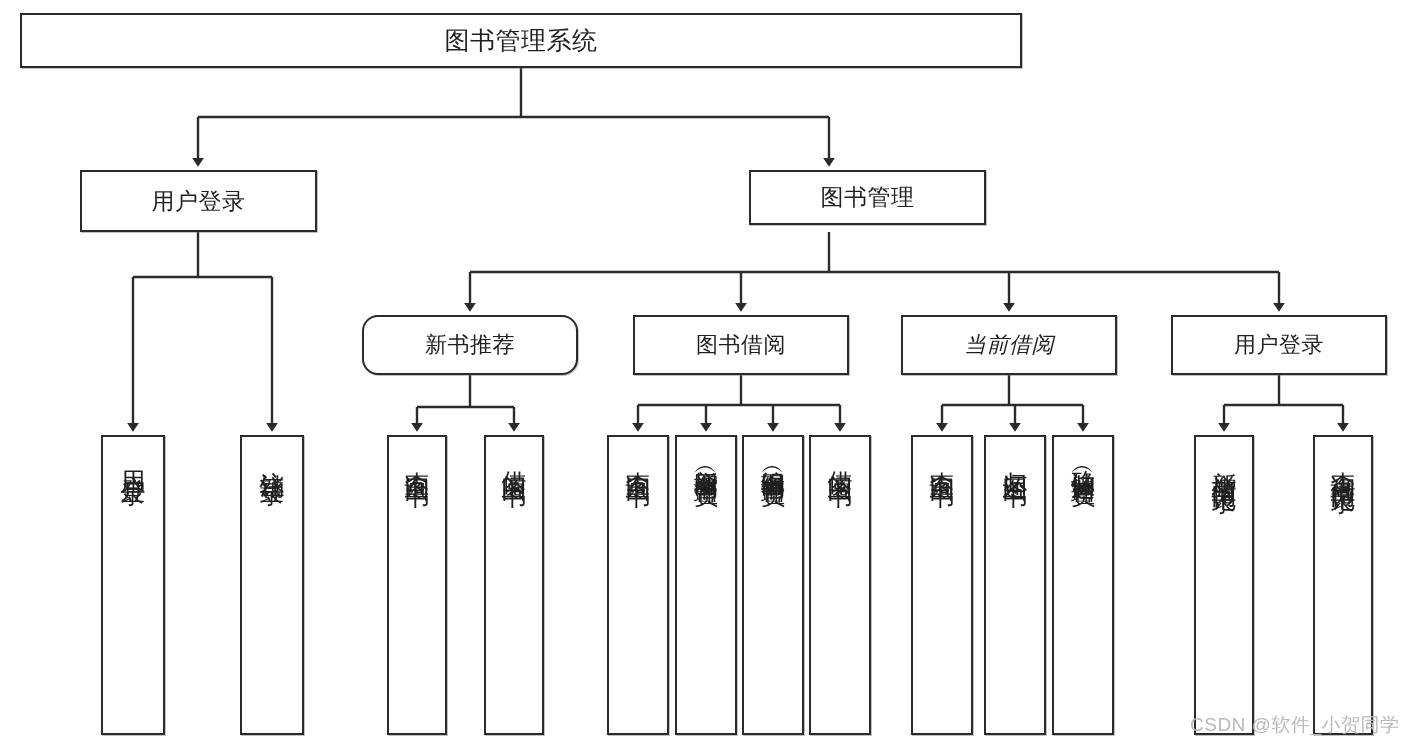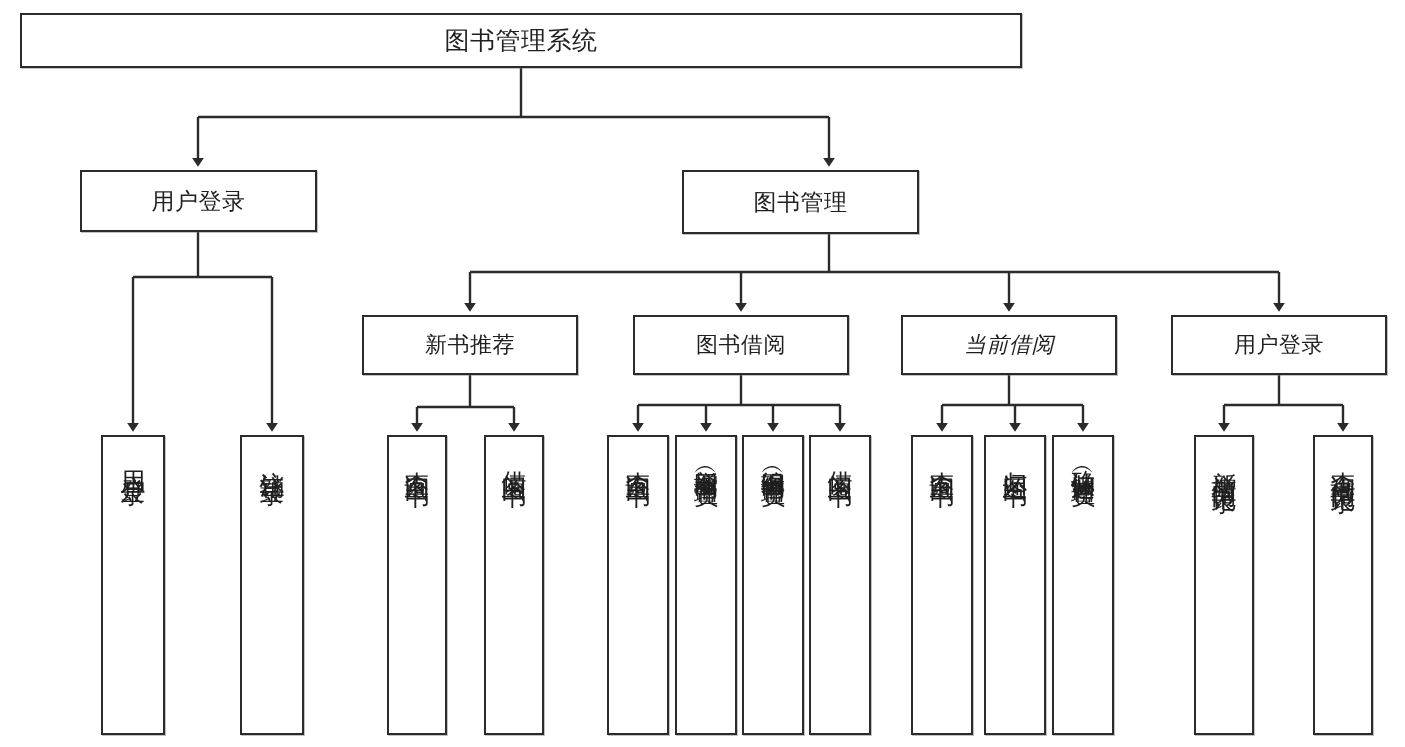--- a/index.html
+++ b/index.html
@@ -128,24 +128,24 @@
     </g>
   </svg>
 
   <div id="nodes-layer">
       <div class="node root" style="left: 20px; top: 13px; width: 1002px; height: 55px;">
         <span class="label">图书管理系统</span>
       </div>
       <div class="node level2" style="left: 80px; top: 170px; width: 237px; height: 62px;">
         <span class="label">用户登录</span>
       </div>
-      <div class="node level2" style="left: 682px; top: 170px; width: 237px; height: 64px; align-items: center;">
+      <div class="node level2" style="left: 749px; top: 170px; width: 237px; height: 55px; align-items: center;">
         <span class="label">图书管理</span>
       </div>
-      <div class="node level3" style="left: 362px; top: 315px; width: 216px; height: 60px;">
+      <div class="node level3" style="left: 362px; top: 315px; width: 216px; height: 60px; border-radius: 16px;">
         <span class="label">新书推荐</span>
       </div>
       <div class="node level3" style="left: 633px; top: 315px; width: 216px; height: 60px;">
         <span class="label">图书借阅</span>
       </div>
       <div class="node level3" style="left: 901px; top: 315px; width: 216px; height: 60px; font-style: italic;">
         <span class="label">当前借阅</span>
       </div>
       <div class="node level3" style="left: 1171px; top: 315px; width: 216px; height: 60px;">
         <span class="label">用户登录</span>
@@ -184,13 +184,14 @@
         <span class="label">确认归还（管理员）</span>
       </div>
       <div class="node leaf" style="left: 1194px; top: 435px; width: 60px; height: 300px;">
         <span class="label">新增借阅记录</span>
       </div>
       <div class="node leaf" style="left: 1313px; top: 435px; width: 60px; height: 300px;">
         <span class="label">查询借阅记录</span>
       </div>
     </div>
 
+  <div class="watermark">CSDN @软件_小贺同学</div>
 </div>
 
 </body></html>

